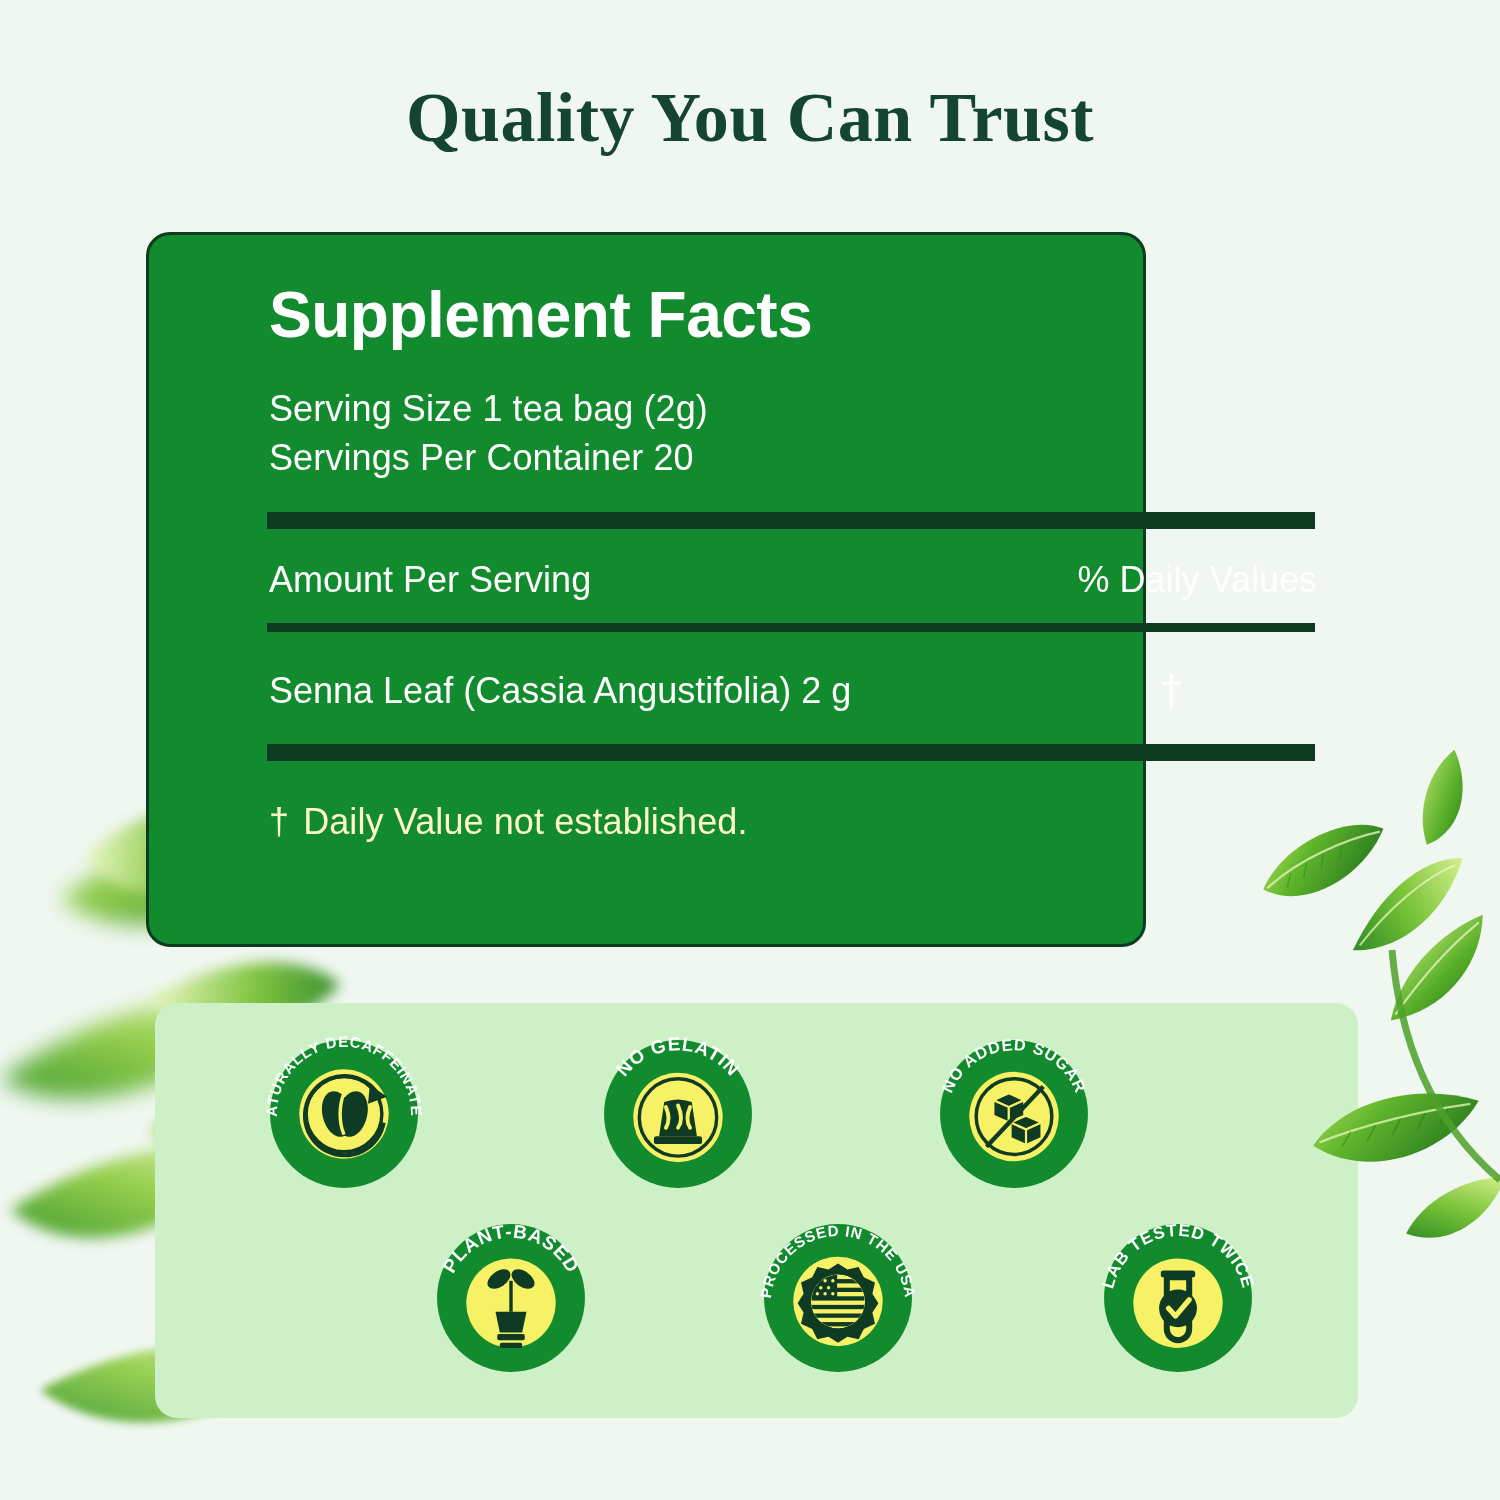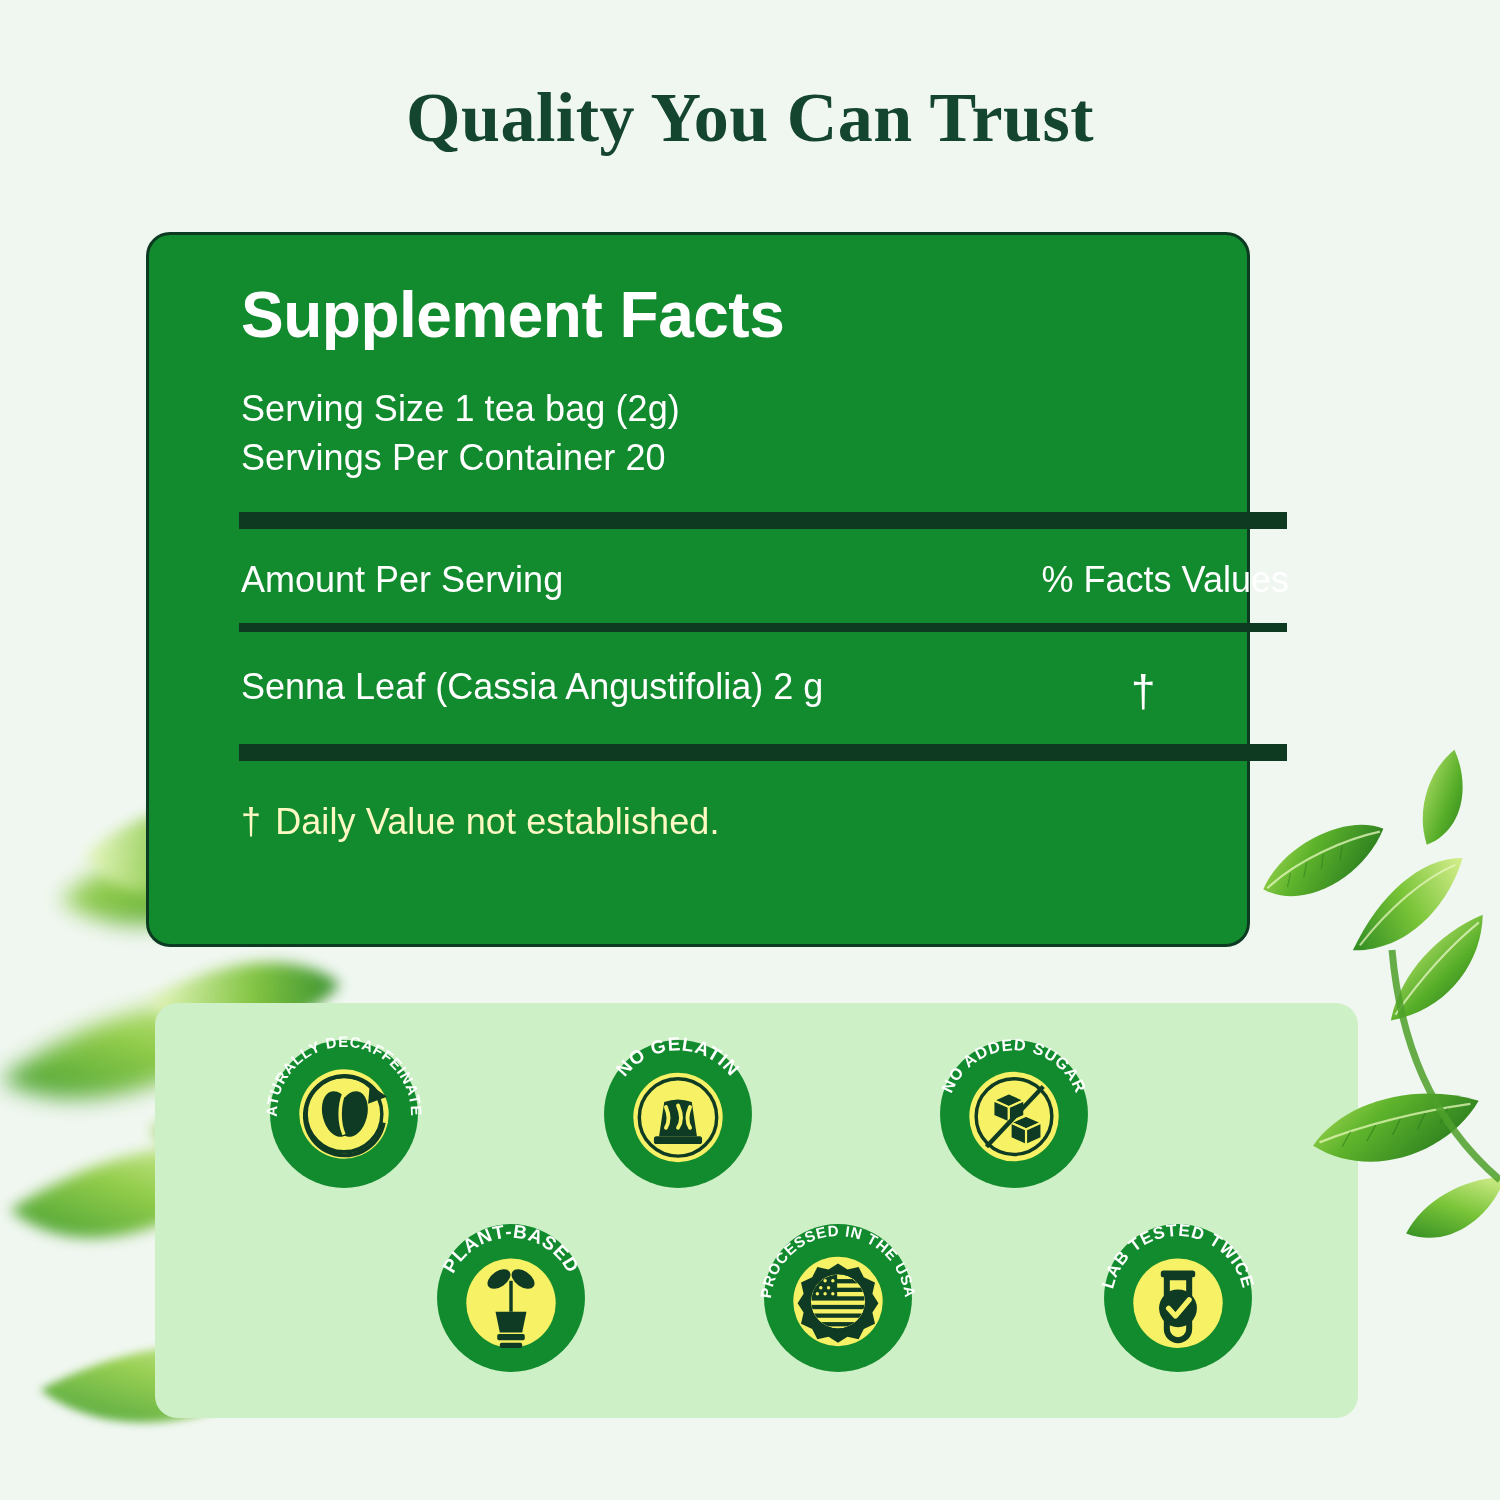--- a/index.html
+++ b/index.html
@@ -38,27 +38,27 @@
     letter-spacing: 0.5px;
     z-index: 5;
     white-space: nowrap;
   }
 
   
   .facts-panel {
     position: absolute;
     left: 146px;
     top: 232px;
-    width: 1104px;
+    width: 1000px;
     height: 715px;
     background: #128a2e;
     border: 3px solid #0d3b22;
     border-radius: 24px;
     z-index: 4;
-    padding: 48px 56px 0 92px;
+    padding: 48px 56px 0 120px;
   }
 
   .facts-title {
     color: #ffffff;
     font-size: 64px;
     font-weight: 700;
     letter-spacing: -0.5px;
     line-height: 1;
     margin-bottom: 38px;
   }
@@ -74,21 +74,21 @@
   .rule {
     background: #0e3a21;
     margin-left: -2px;
   }
   .rule-thick { height: 17px; margin-top: 30px; width: 1048px; }
   .rule-med   { height: 9px;  margin-top: 22px; width: 1048px; }
   .rule-bottom{ height: 17px; margin-top: 28px; width: 1048px; }
 
   .row {
     display: flex;
-    align-items: flex-start;
+    align-items: center;
     width: 1048px;
     color: #ffffff;
     font-size: 36px;
     font-weight: 400;
   }
   .row-header { margin-top: 30px; }
   .row-item   { margin-top: 34px; }
 
   .row .label { flex: 1 1 auto; }
   .row .value { flex: 0 0 auto; text-align: right; }
@@ -181,21 +181,21 @@
 <div class="facts-panel">
   <div class="facts-title">Supplement Facts</div>
 
   <div class="serving-line">Serving Size 1 tea bag (2g)</div>
   <div class="serving-line">Servings Per Container 20</div>
 
   <div class="rule rule-thick"></div>
 
   <div class="row row-header">
     <span class="label">Amount Per Serving</span>
-    <span class="value">% Facts Values</span>
+    <span class="value">% Daily Values</span>
   </div>
 
   <div class="rule rule-med"></div>
 
   <div class="row row-item">
     <span class="label">Senna Leaf (Cassia Angustifolia) 2 g</span>
     <span class="value">†</span>
   </div>
 
   <div class="rule rule-bottom"></div>

